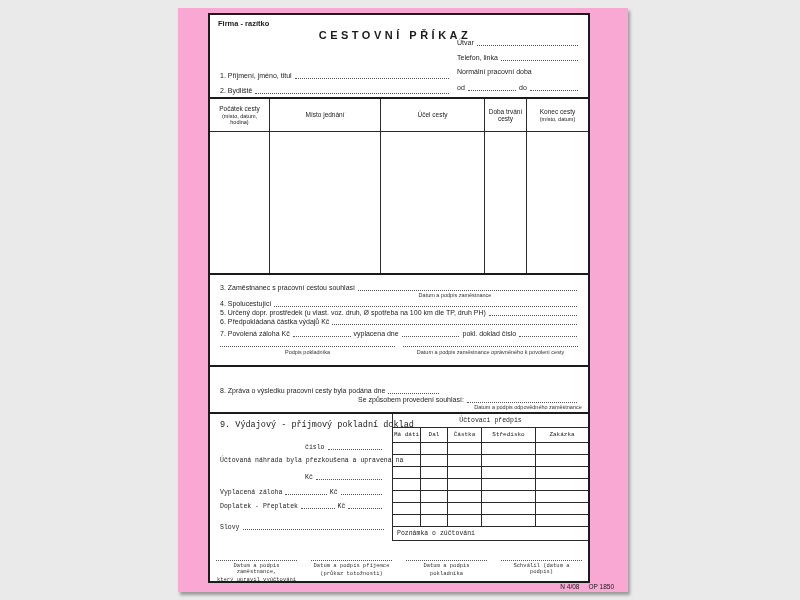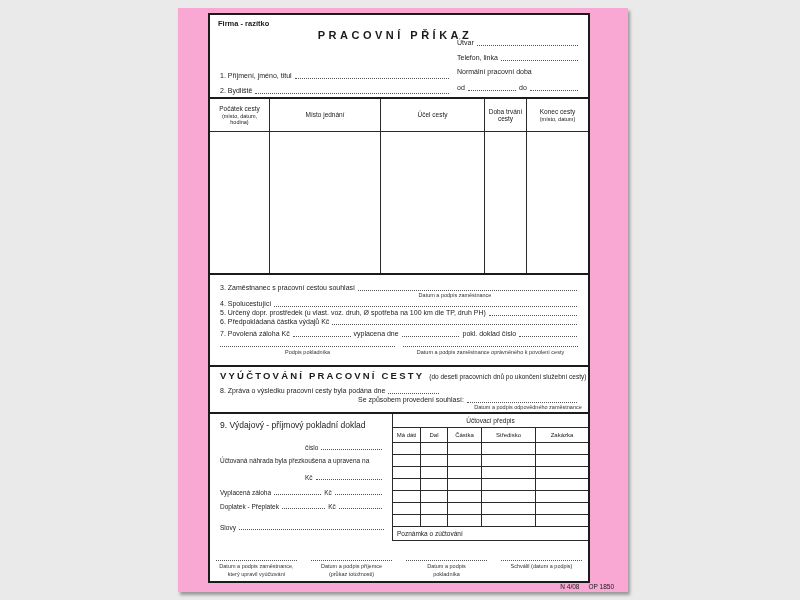--- a/index.html
+++ b/index.html
@@ -64,21 +64,21 @@
   
   .sec-settle { top: 352px; height: 47px; border-bottom: 2px solid #1b1b1b; }
   .settle-head { position: absolute; top: 4px; left: 10px; display: flex; align-items: baseline; }
   .settle-title { font-size: 9.5px; font-weight: bold; letter-spacing: 2.2px; white-space: nowrap; }
   .settle-note { font-size: 6.5px; margin-left: 5px; white-space: nowrap; }
   .r8 { top: 19px; left: 10px; width: 222px; }
   .r-appr { top: 28px; left: 148px; right: 8px; }
   .apprsub { position: absolute; top: 37px; left: 262px; width: 112px; text-align: center; }
 
   
-  .sec-voucher { top: 399px; height: 139px; }
+  .sec-voucher { top: 399px; height: 139px; font-family: Liberation Mono, monospace; }
   .v-l9 { position: absolute; top: 7px; left: 10px; font-size: 8.5px; white-space: nowrap; }
   .v-num   { top: 28px; left: 95px; width: 80px; }
   .v-check { position: absolute; top: 43px; left: 10px; font-size: 6.5px; white-space: nowrap; }
   .v-kc1   { top: 58px; left: 95px; width: 80px; }
   .v-paid  { top: 73px; left: 10px; width: 165px; }
   .v-sur   { top: 87px; left: 10px; width: 165px; }
   .v-words { top: 108px; left: 10px; width: 167px; }
   .v-lbl65 { font-size: 6.5px; white-space: nowrap; }
 
   
@@ -100,21 +100,21 @@
   .footer-code { position: absolute; right: 14px; bottom: 2px; font-size: 6.5px; display: flex; gap: 9px; }
 </style>
 </head>
 <body>
 
 <div class="paper">
   <div class="formbox">
 
     <div class="sec sec-header">
       <div class="stamp">Firma - razítko</div>
-      <div class="form-title">PRACOVNÍ PŘÍKAZ</div>
+      <div class="form-title">CESTOVNÍ PŘÍKAZ</div>
 
       <div class="hdr-right">
         <div class="flexline hr1">
           <span class="lbl">Útvar</span>
           <span class="dots"></span>
         </div>
         <div class="flexline hr2">
           <span class="lbl">Telefon, linka</span>
           <span class="dots"></span>
         </div>
@@ -194,24 +194,20 @@
         <div class="dotline"></div>
         <div class="siglbl sm">Podpis pokladníka</div>
       </div>
       <div class="sigbox sigR">
         <div class="dotline"></div>
         <div class="siglbl sm">Datum a podpis zaměstnance oprávněného k povolení cesty</div>
       </div>
     </div>
 
     <div class="sec sec-settle">
-      <div class="settle-head">
-        <span class="settle-title">VYÚČTOVÁNÍ PRACOVNÍ CESTY</span>
-        <span class="settle-note">(do deseti pracovních dnů po ukončení služební cesty)</span>
-      </div>
       <div class="flexline r8">
         <span class="lbl">8. Zpráva o výsledku pracovní cesty byla podána dne</span>
         <span class="dots"></span>
       </div>
       <div class="flexline r-appr">
         <span class="lbl">Se způsobem provedení souhlasí:</span>
         <span class="dots"></span>
       </div>
       <div class="apprsub sm">Datum a podpis odpovědného zaměstnance</div>
     </div>

